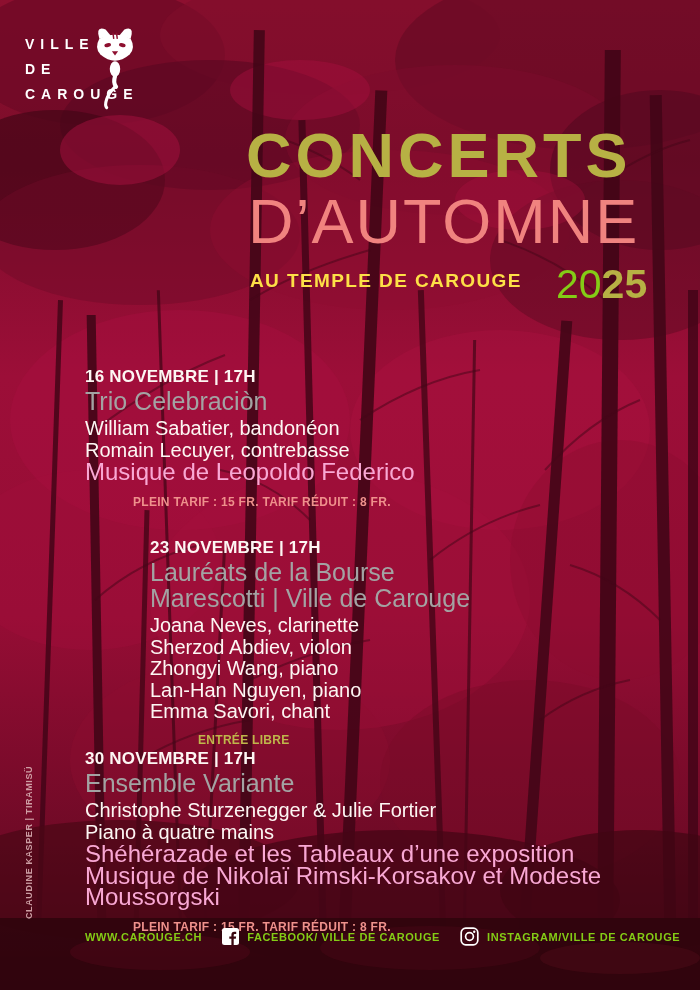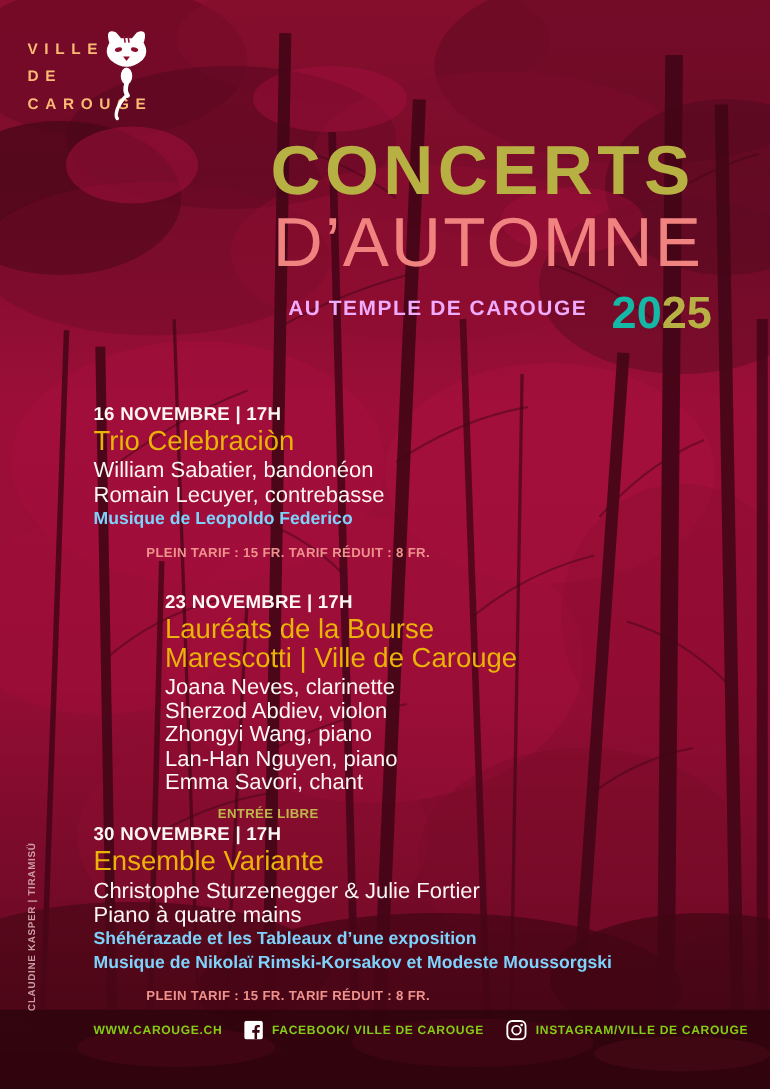--- a/index.html
+++ b/index.html
@@ -5,43 +5,43 @@
   html,body{margin:0;padding:0;background:#1a0208;}
   .poster{
     position:relative;width:700px;height:990px;overflow:hidden;
     font-family:"Liberation Sans",sans-serif;
     background:#8d0f2f;
   }
   .bg{position:absolute;inset:0;width:700px;height:990px;display:block;}
   .layer{position:absolute;z-index:2;}
 
   
-  .logo{left:25px;top:32px;width:160px;color:#fdba74;}
+  .logo{left:25px;top:32px;width:160px;color:#ffffff;}
   .logo-line{font-weight:700;font-size:14px;line-height:25px;letter-spacing:6px;white-space:nowrap;}
   .cat{position:absolute;left:66px;top:-10px;width:48px;height:90px;}
 
   
   .title-main{left:246px;top:124px;font-size:63px;line-height:63px;font-weight:700;color:#b7b144;letter-spacing:4px;white-space:nowrap;}
   .title-sub{left:248px;top:190px;font-size:63px;line-height:63px;font-weight:400;color:#f0837f;letter-spacing:2px;white-space:nowrap;}
-  .venue{left:250px;top:270px;font-size:19px;font-weight:700;color:#f0abfc;letter-spacing:1.4px;white-space:nowrap;padding-left:12px;}
+  .venue{left:250px;top:270px;font-size:19px;font-weight:700;color:#fde047;letter-spacing:1.4px;white-space:nowrap;}
   .year{left:556px;top:264px;font-size:41px;line-height:41px;white-space:nowrap;}
-  .year .y-light{color:#14b8a6;font-weight:700;}
+  .year .y-light{color:#84cc16;font-weight:400;}
   .year .y-bold{color:#b7b144;font-weight:700;}
 
   
   .concert{color:#fdf6f3;}
   .concert-1{left:85px;top:367px;}
   .concert-2{left:150px;top:538px;}
   .concert-3{left:85px;top:749px;}
   .date{font-size:17px;line-height:19px;font-weight:700;letter-spacing:.2px;color:#fdf6f3;margin-bottom:2px;}
   .c-title{font-size:25px;line-height:26px;color:#d3c96a;color:#c6bd55;}
-  .c-title{color:#eab308;}
+  .c-title{color:#a3a3a3;}
   .performers{margin-top:4px;}
   .performer{font-size:20px;line-height:21.5px;color:#fdf6f3;}
-  .program-line{font-size:16px;line-height:21.5px;color:#7dd3fc;font-weight:bold;}
+  .program-line{font-size:24px;line-height:21.5px;color:#f9a8d4;}
   .tariff{margin-top:12px;font-size:12px;font-weight:700;letter-spacing:.3px;color:#ef918c;margin-left:48px;}
   .tariff--olive{color:#bfb64b;margin-top:10px;}
 
   
   .credit{left:-46px;top:839px;width:150px;text-align:center;
     transform:rotate(-90deg);transform-origin:center;
     font-size:9px;font-weight:700;letter-spacing:.6px;color:#d9aeb2;opacity:.9;white-space:nowrap;}
 
   
   .footer{left:85px;top:927px;display:flex;align-items:center;gap:20px;color:#84cc16;}

